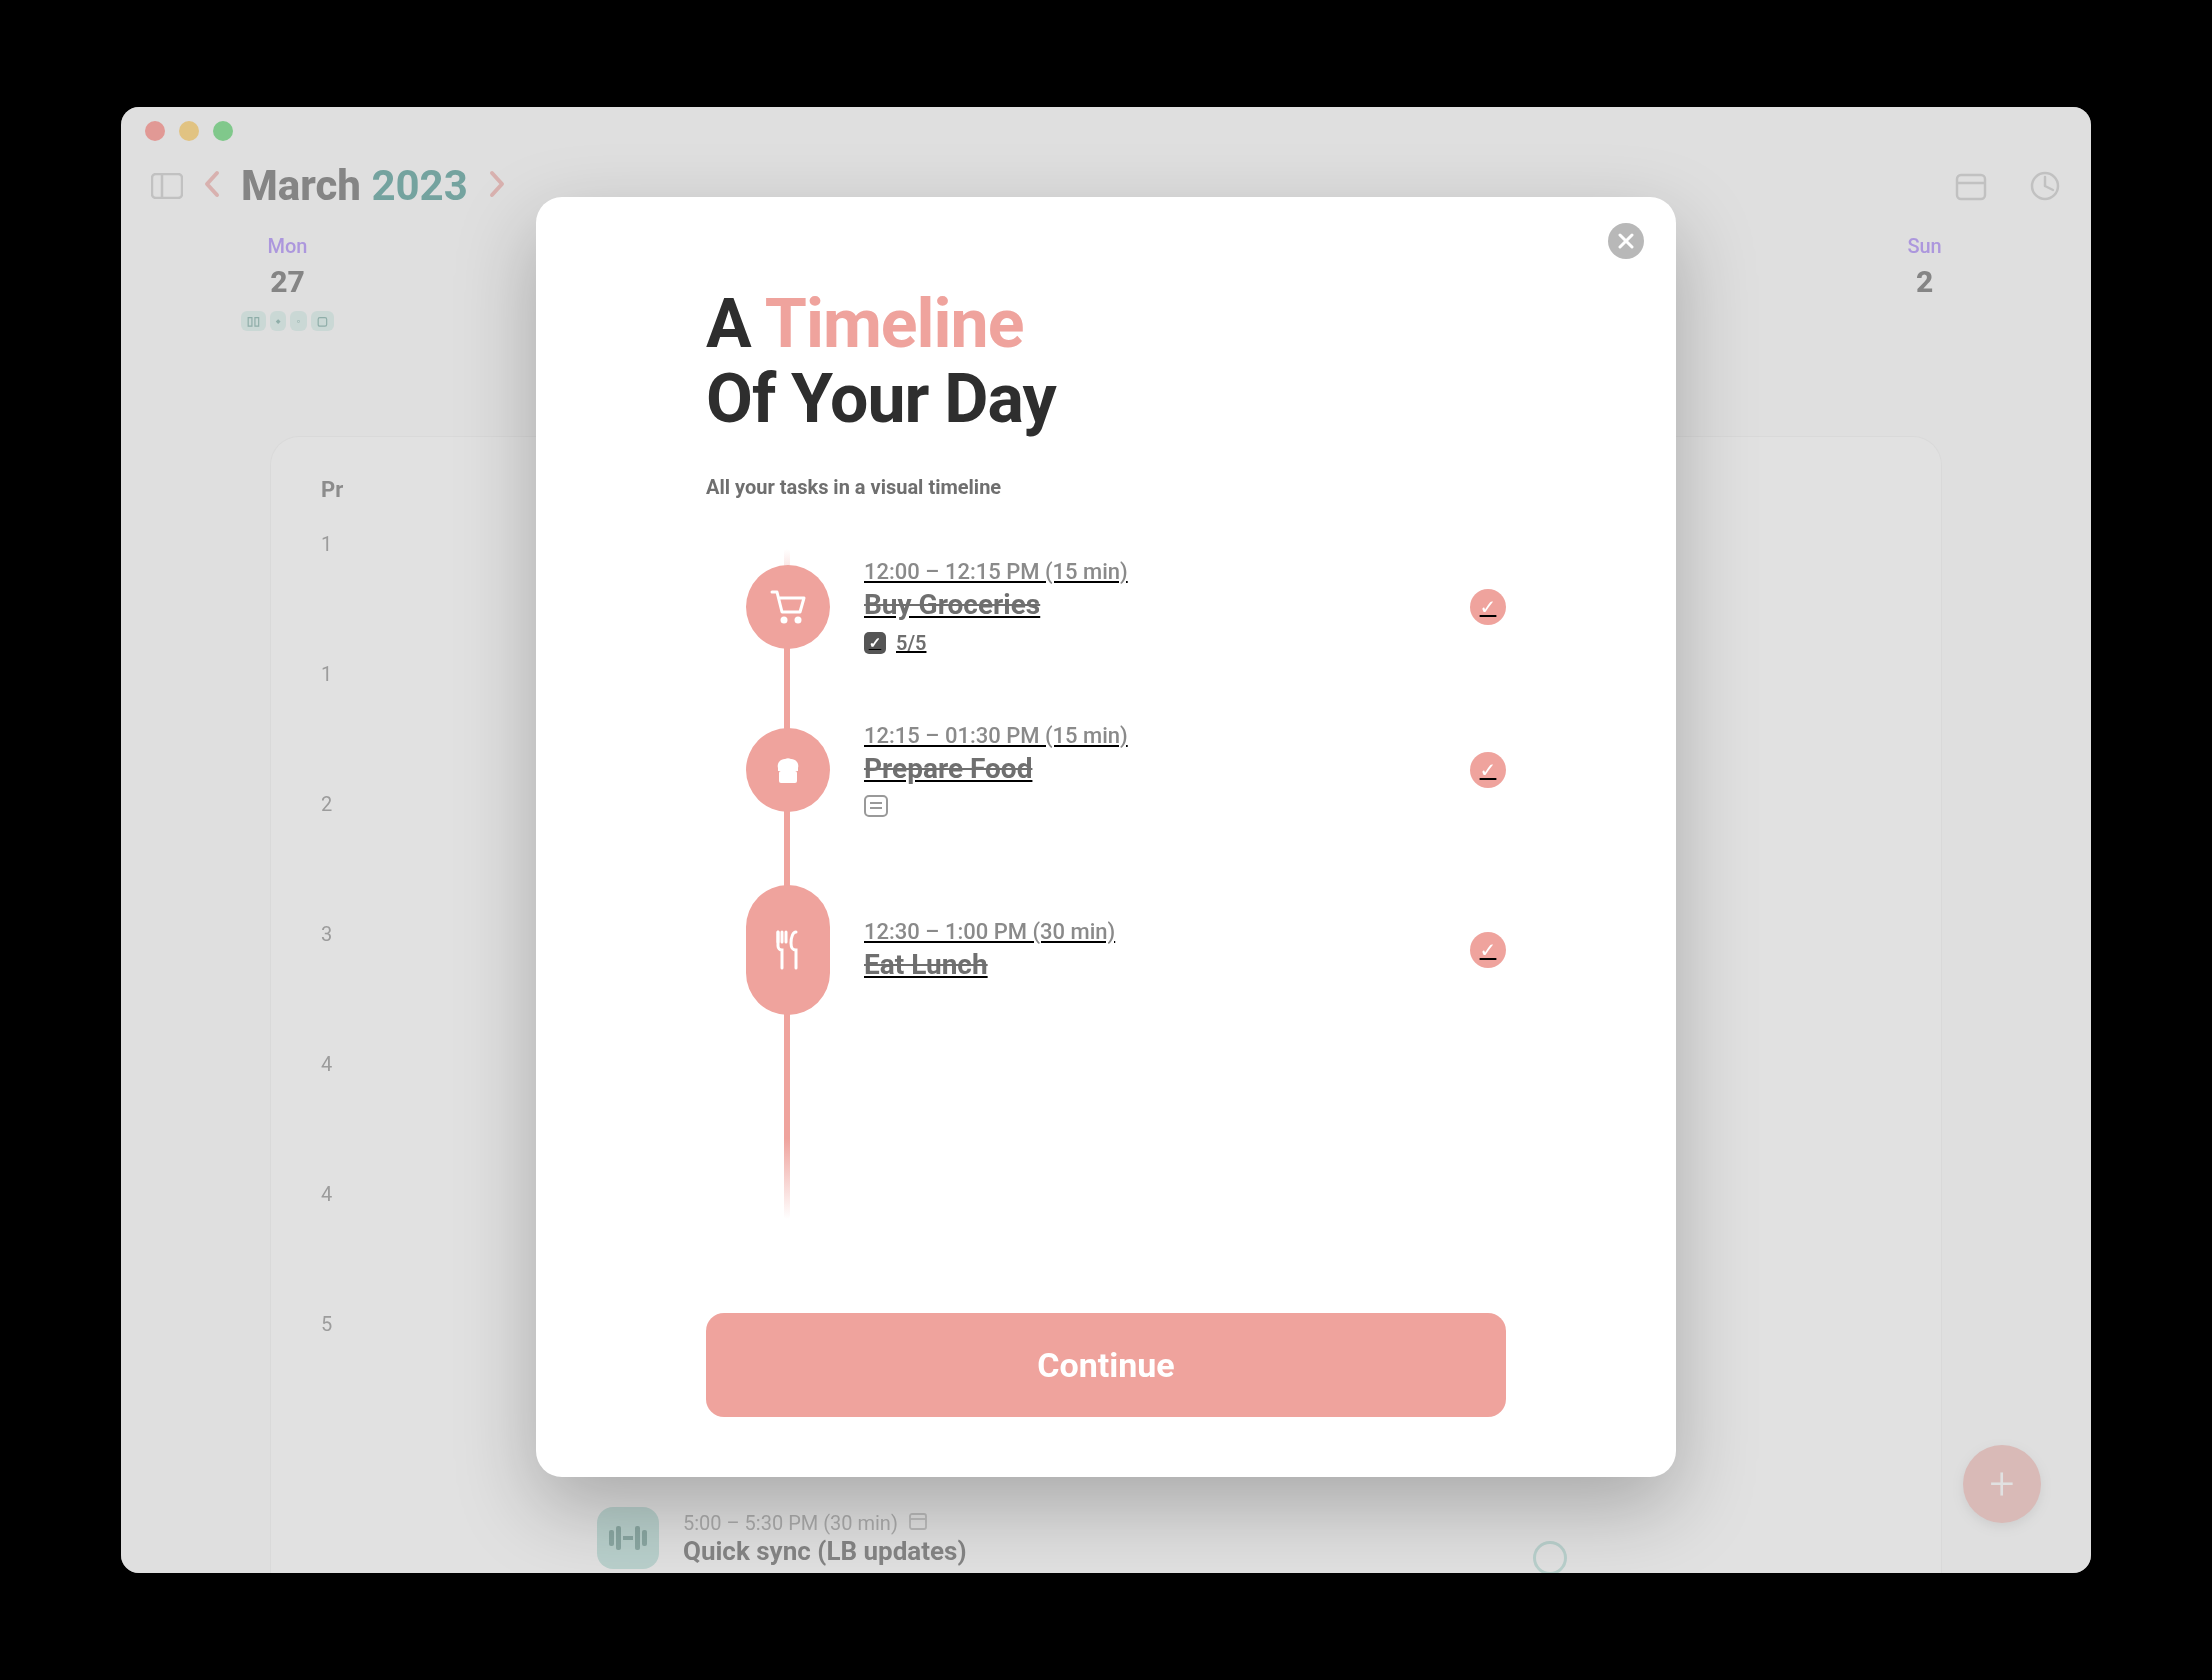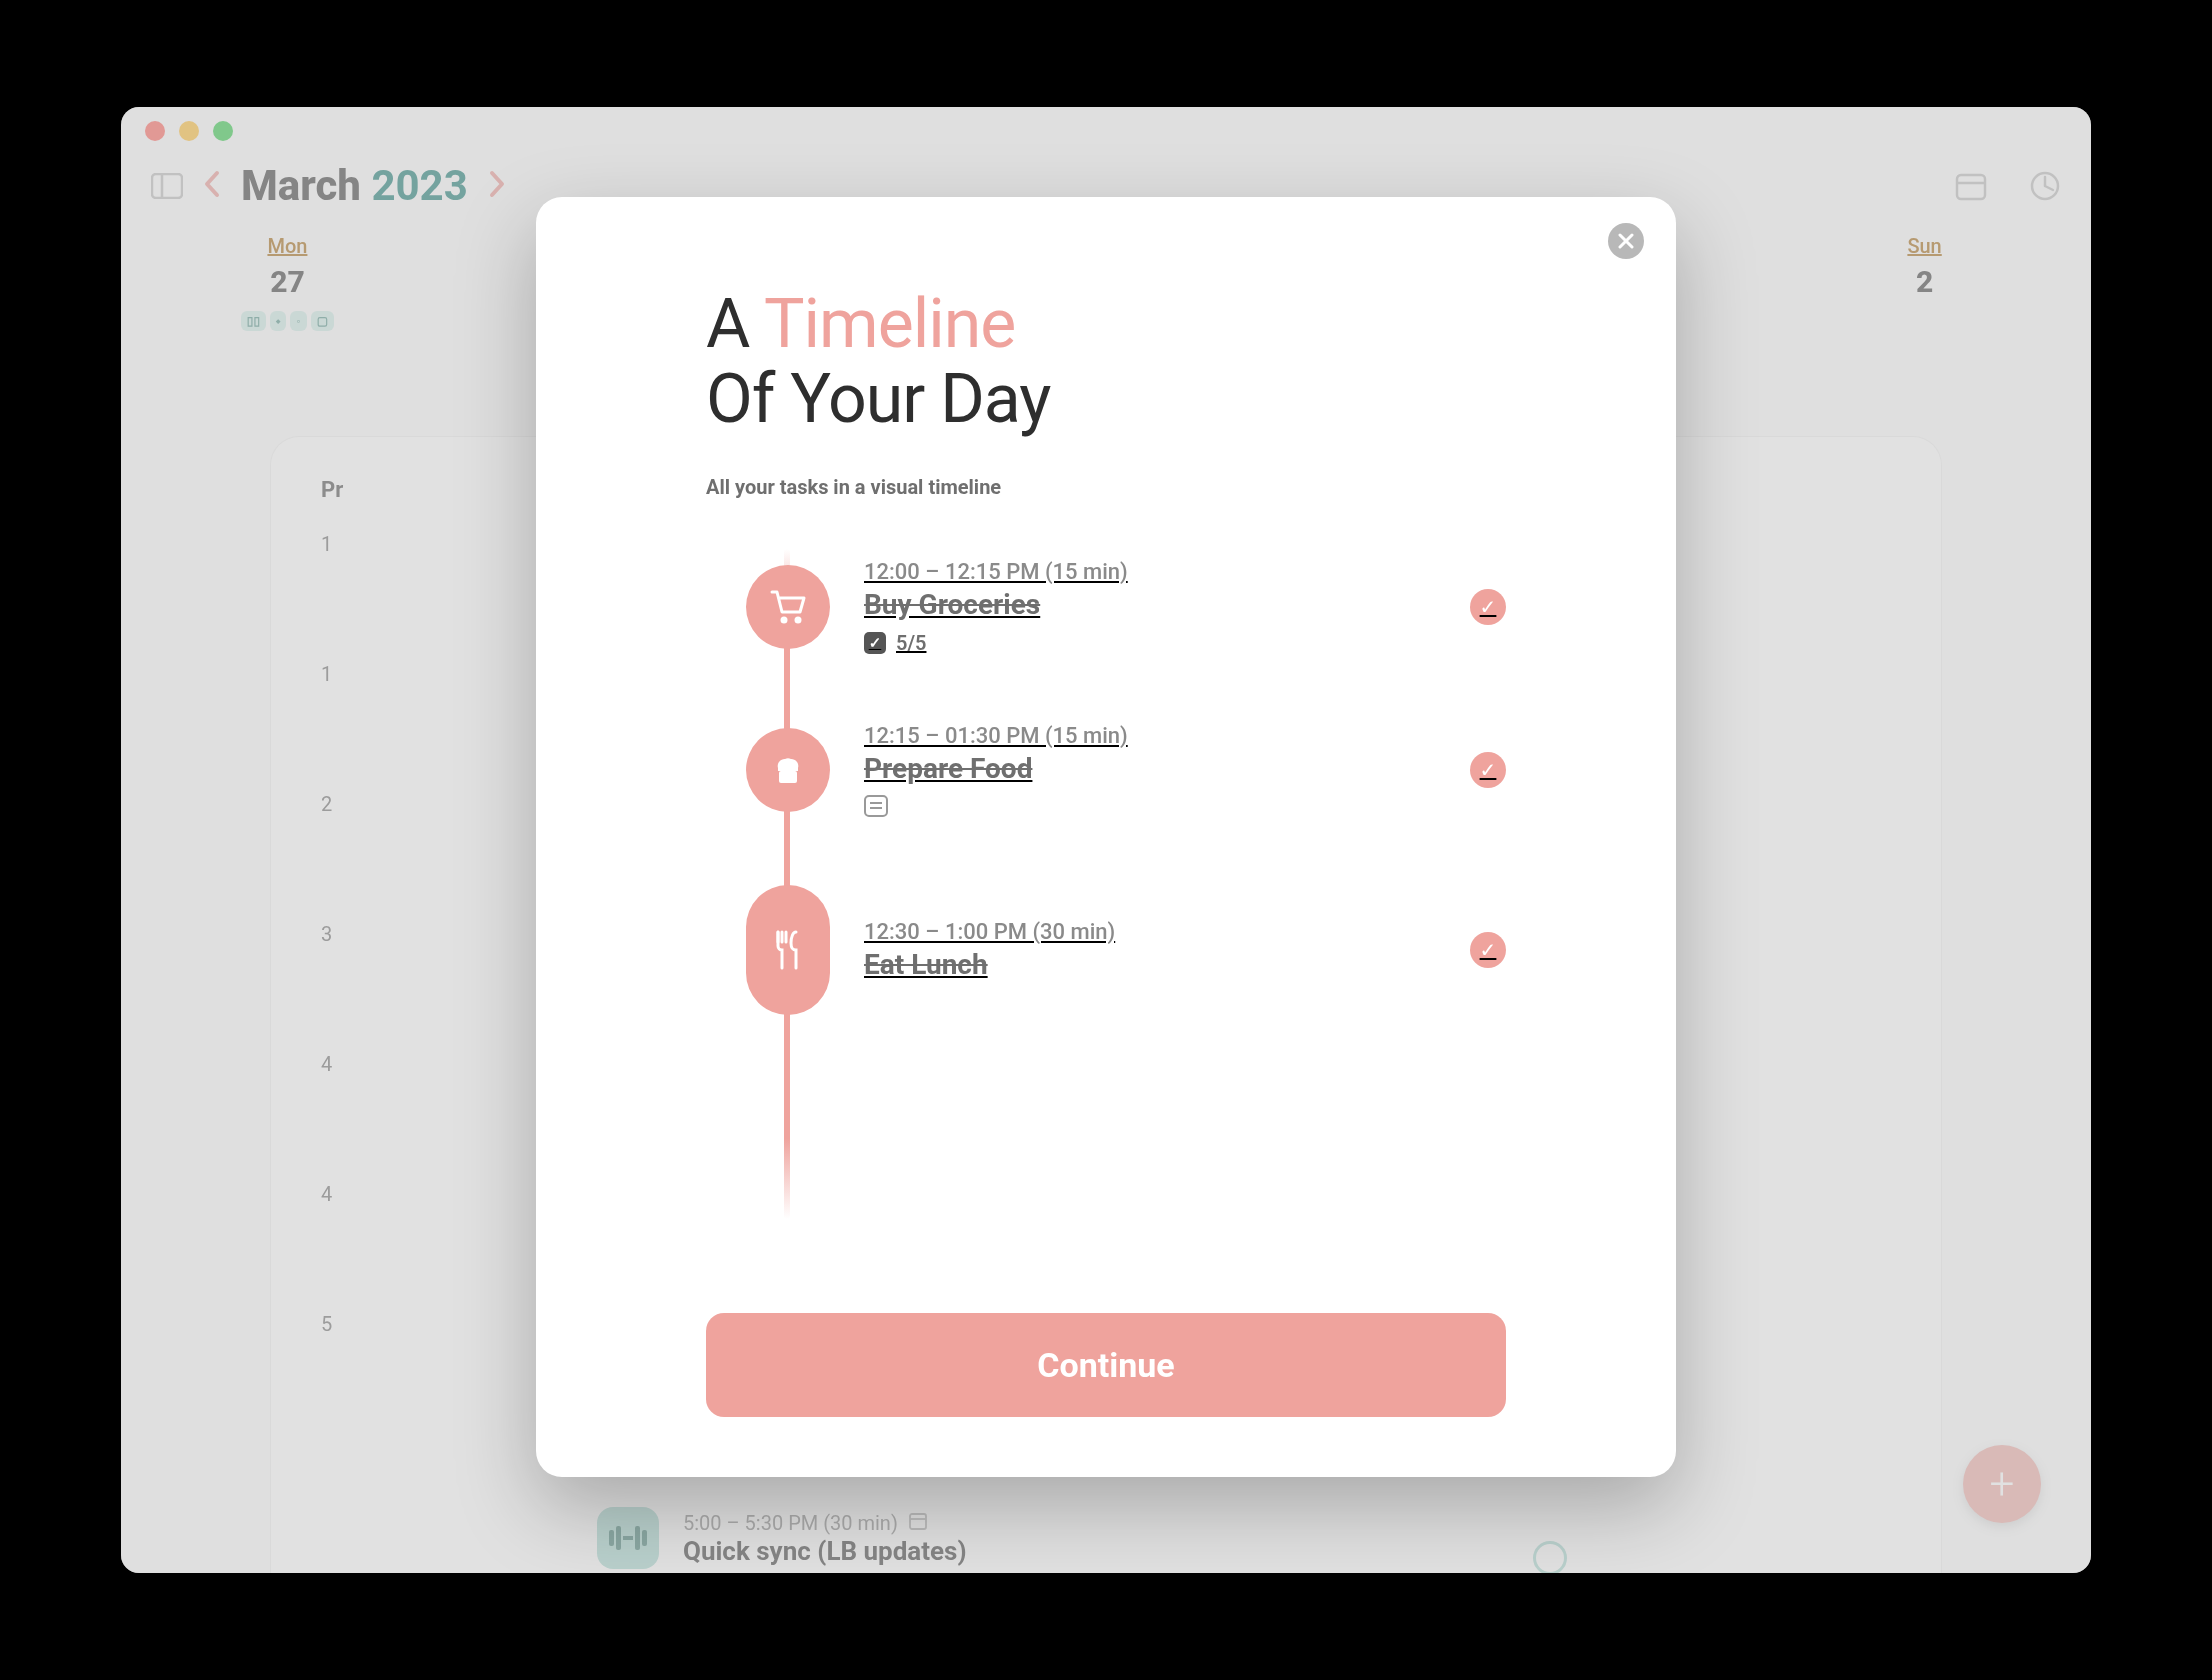--- a/index.html
+++ b/index.html
@@ -50,21 +50,21 @@
     .toolbar-icon { color:#b9b9b9; margin-left:28px; display:flex; align-items:center;}
 
     .week-header {
       display:flex;
       padding: 24px 30px 0 30px;
     }
     .day-col {
       flex:1;
       text-align:center;
     }
-    .day-name   { color:#a16207; font-size:20px; font-weight:500;text-decoration:underline; }
+    .day-name   { color:#8b5cf6; font-size:20px; font-weight:500; }
     .day-number { color:#333; font-size:30px; font-weight:800; margin-top:6px; }
     .badges-row { display:flex; justify-content:center; gap:4px; margin-top:12px; height:22px;}
     .badge {
       font-size:12px; height:20px; padding:0 6px; border-radius:6px;
       display:flex; align-items:center; justify-content:center;
       background:#cdeae5; color:#4a8f83; font-weight:700;
     }
 
     .planner-card {
       position:absolute;
@@ -133,21 +133,21 @@
       padding: 90px 170px 0 170px;
       box-shadow: 0 30px 80px rgba(0,0,0,.25);
     }
     .close-btn {
       position:absolute; top:26px; right:32px;
       width:36px;height:36px;border-radius:50%;
       background:#b8b8b8;color:#fff;
       display:flex;align-items:center;justify-content:center;
       font-size:22px; font-weight:700;
     }
-    .headline { font-size:68px; font-weight:400; color:#2e2e2e; line-height:1.1; letter-spacing:-1px;}
+    .headline { font-size:68px; font-weight:700; color:#2e2e2e; line-height:1.1; letter-spacing:-1px;}
     .headline .accent { color:#efa39d; }
     .sub { margin-top:38px; font-size:20px; font-weight:700; color:#6f6f6f; }
 
     .timeline-wrap { position:relative; margin-top:60px; height:600px; padding-left:40px;text-decoration:underline;}
     .rail {
       position:absolute; left:78px; top:-10px; bottom:-60px; width:6px;
       background: linear-gradient(to bottom, rgba(239,163,157,0) 0%, #efa39d 10%, #efa39d 88%, rgba(239,163,157,0) 100%);
       border-radius:3px;
     }
     .tl-item { position:relative; display:flex; align-items:center; margin-bottom:68px;}

